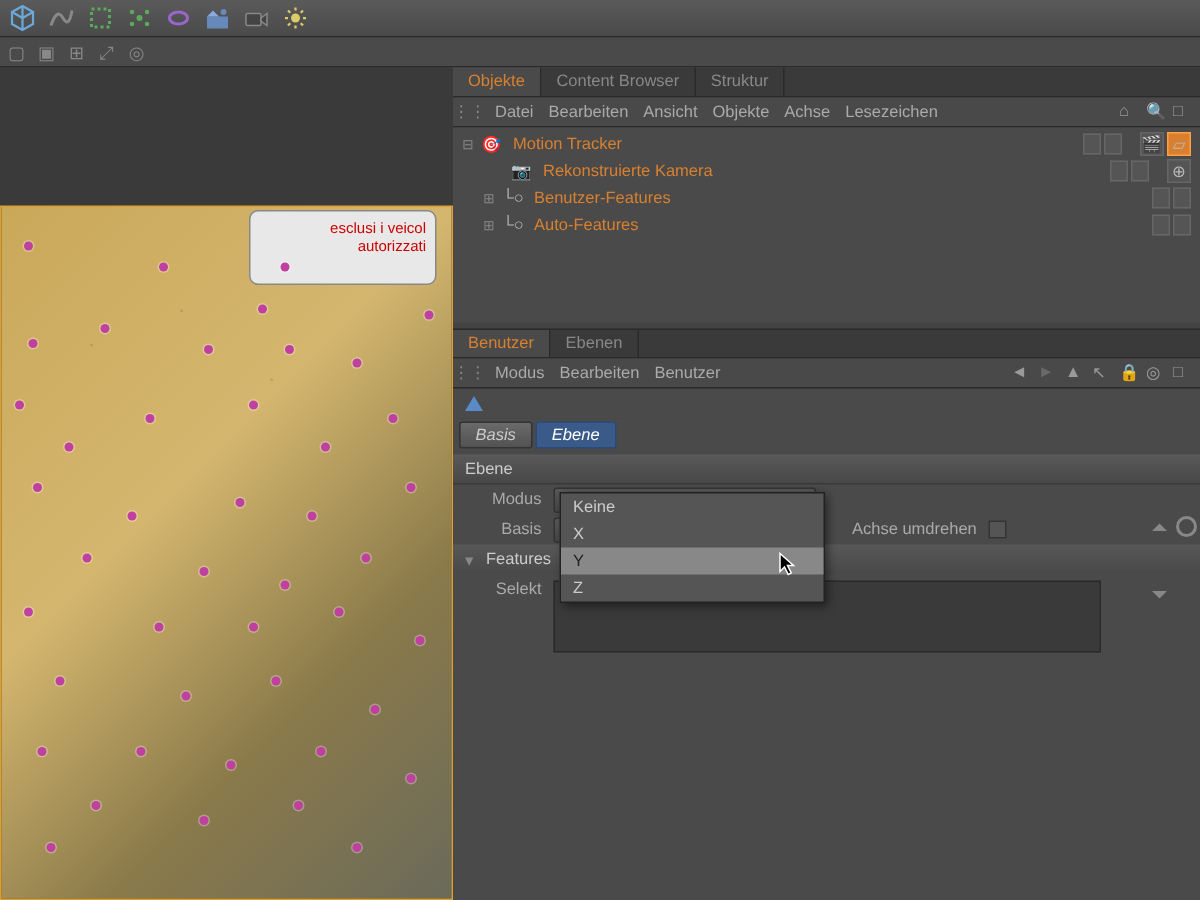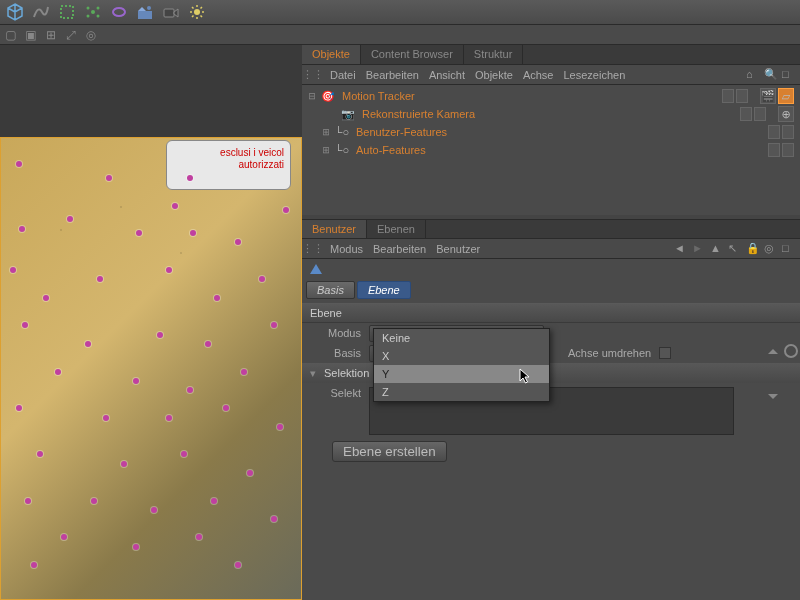--- a/index.html
+++ b/index.html
@@ -324,28 +324,25 @@
       <div class="field-row">
         <span class="field-label">Basis</span>
         <div class="dropdown">
             <span>Keine</span>
           </div>
         <span class="checkbox-label">Achse umdrehen</span>
         <span class="checkbox"></span>
       </div>
       <div class="field-row" style="background:linear-gradient(#585858,#484848);">
         <span class="disclosure">▾</span>
-        <span style="color:#ccc">Selektion</span>
+        <span style="color:#ccc">Features</span>
       </div>
       <div class="field-row" style="height:54px;align-items:flex-start;padding-top:4px">
         <span class="field-label">Selekt</span>
         <div class="text-field" style="height:48px"></div>
-      </div>
-      <div class="button-row">
-        <button class="btn">Ebene erstellen</button>
       </div>
     </div>
   </div>
 </div>
 
 <div class="dropdown-popup">
   <div class="dd-item">Keine</div>
   <div class="dd-item">X</div>
   <div class="dd-item highlighted">Y</div>
   <div class="dd-item">Z</div>

